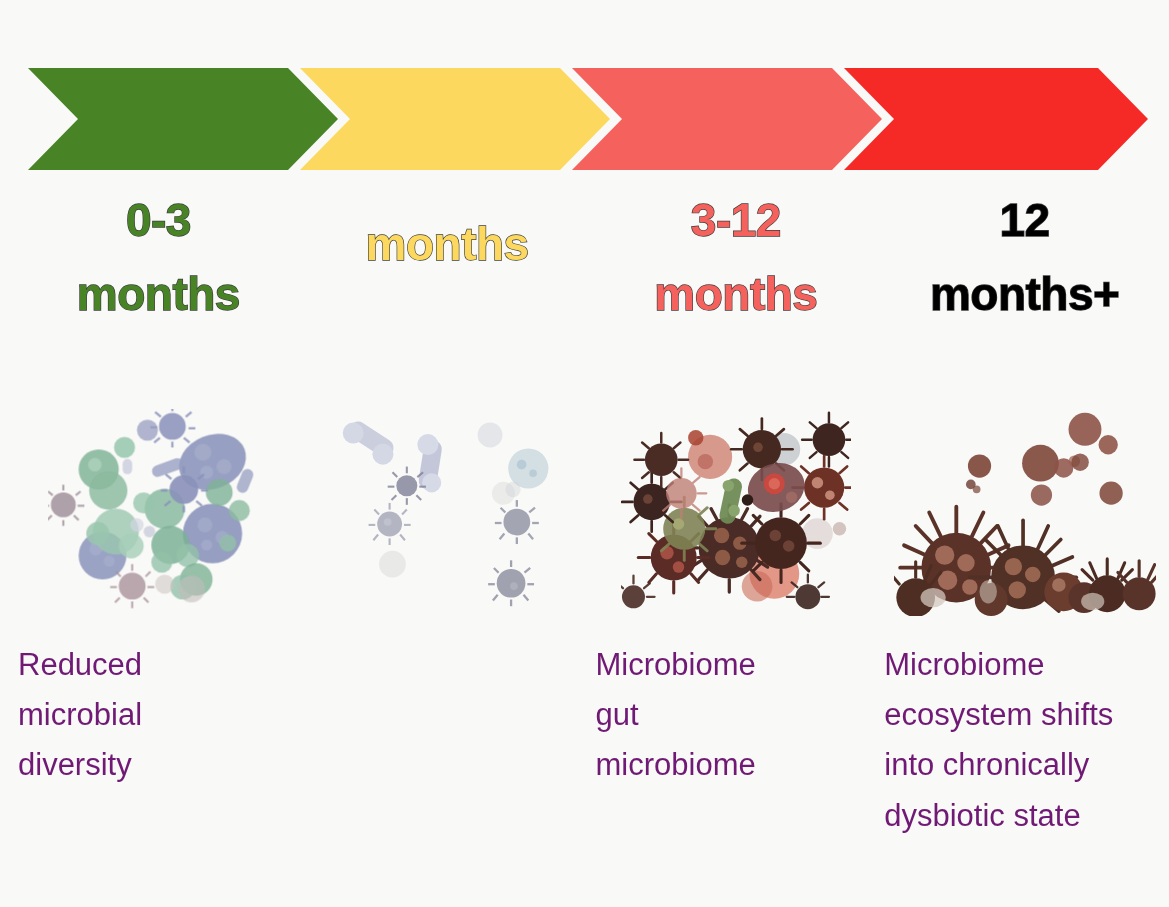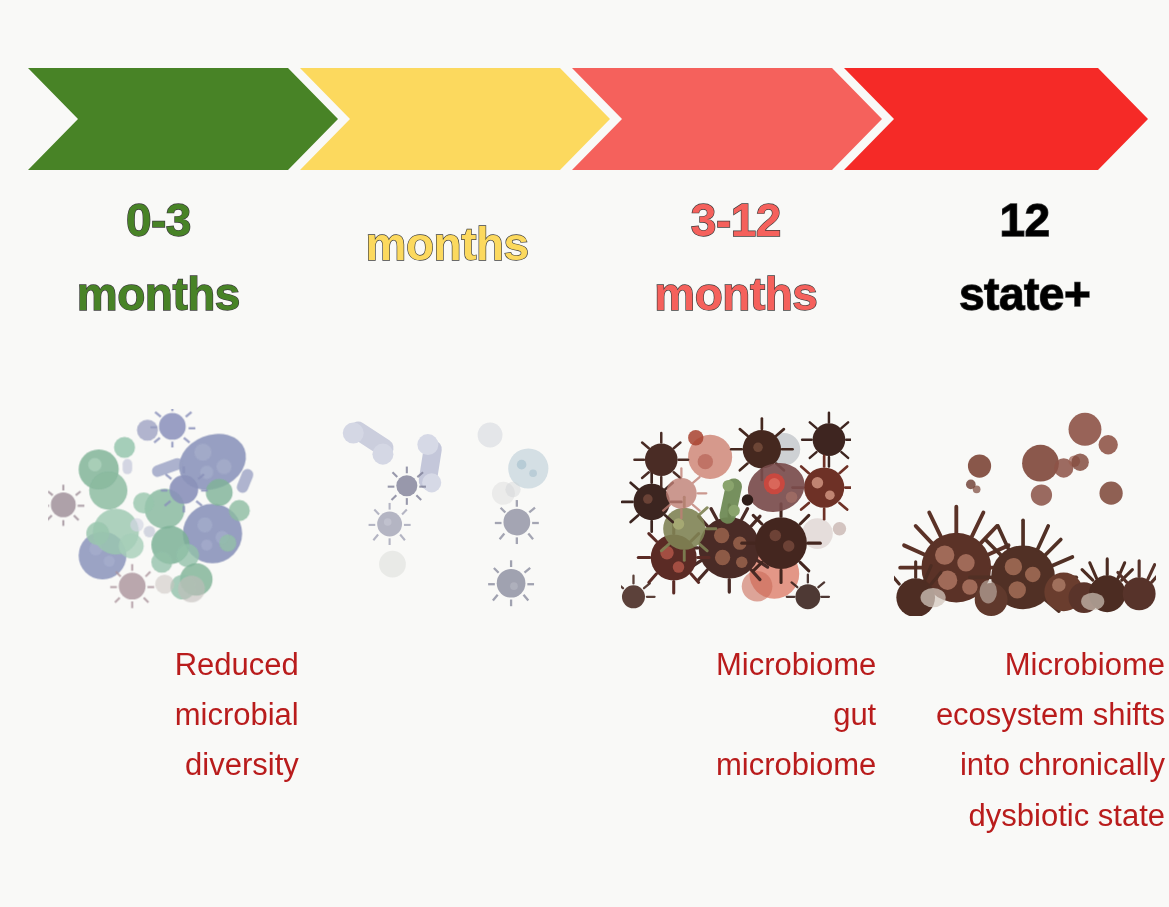--- a/index.html
+++ b/index.html
@@ -88,22 +88,22 @@
   .illus svg { display: block; }
 
   
   .caption {
     position: absolute;
     top: 444px;
     left: 0;
     width: 100%;
     font-size: 31px;
     line-height: 1.62;
-    color: #b91c1c;
-    text-align: right;
+    color: #701a75;
+    text-align: left;
     font-weight: 400;
     white-space: pre-line;
     padding: 0 4px;
   }
 </style>
 </head>
 <body>
 
 <svg id="chevron-band" viewBox="0 0 1169 102" width="1169" height="102">
   <polygon points="28,0 288,0 338,51 288,102 28,102 78,51" fill="#488326"></polygon>
@@ -512,21 +512,21 @@
     </div>
 
     <div class="caption">Microbiome
 gut
 microbiome</div>
   </div>
 
   <div class="stage">
     <div class="period period-red">
       <span class="l1">12</span>
-      <span class="l2">state+</span>
+      <span class="l2">months+</span>
     </div>
 
     <div class="illus">
       <svg viewBox="0 0 270 215" width="262" height="208">
         <g>
 
           <circle cx="197" cy="22" r="17" fill="#8d5246" opacity=".9"></circle>
           <circle cx="221" cy="38" r="10" fill="#8d5246" opacity=".88"></circle>
           <circle cx="151" cy="57" r="19" fill="#7e4639" opacity=".9"></circle>
           <circle cx="175" cy="62" r="10" fill="#8d5246" opacity=".85"></circle>

